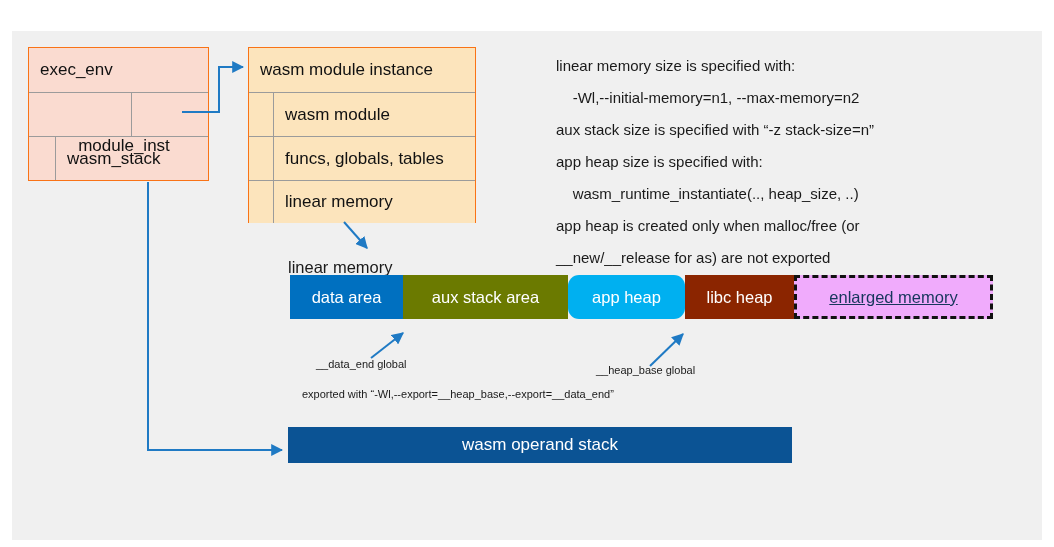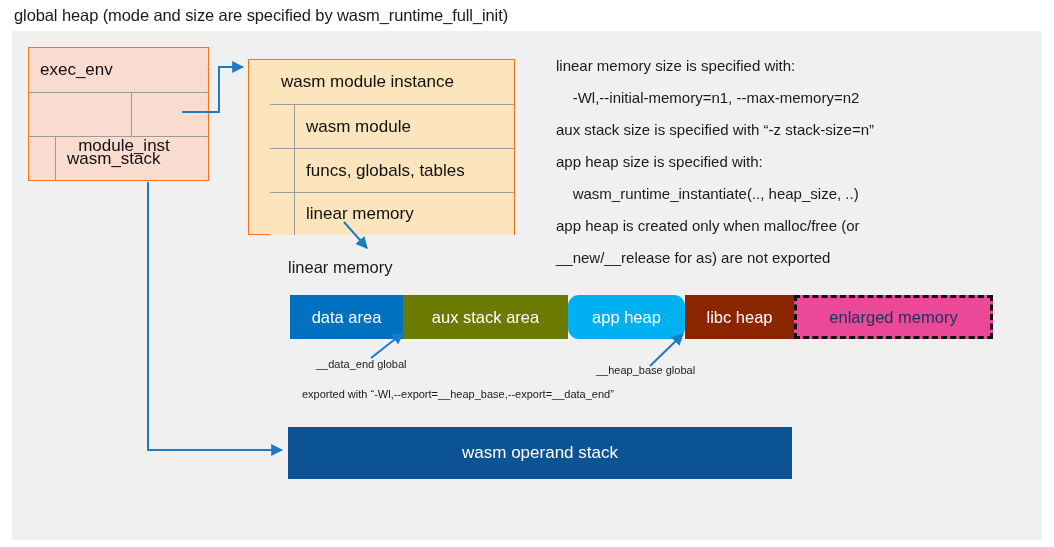--- a/index.html
+++ b/index.html
@@ -64,23 +64,22 @@
 
   
   #execenv {
     left: 28px; top: 47px; width: 181px; height: 134px;
     background: #fadbd0;
   }
   #execenv .row { background: #fadbd0; }
 
   
   #wminst {
-    left: 248px; top: 59px; width: 267px; height: 176px;
+    left: 248px; top: 47px; width: 228px; height: 176px;
     background: #fce4bc;
-    padding-left: 21px;
   }
   #wminst .row { background: #fce4bc; }
 
   
   #notes {
     left: 533px; top: 50px;
     width: 500px;
     font-size: 15px;
     line-height: 32px;
     color: #1a1a1a;
@@ -90,53 +89,54 @@
 
   
   #lmcaption {
     left: 288px; top: 258px;
     font-size: 16.5px;
     color: #1a1a1a;
   }
 
   
   #membar {
-    left: 290px; top: 295px;
+    left: 290px; top: 275px;
     height: 44px;
     display: flex;
   }
   .seg {
     box-sizing: border-box;
     height: 44px;
     display: flex;
     align-items: center;
     justify-content: center;
     color: #ffffff;
     font-size: 16.5px;
     white-space: nowrap;
   }
   .seg.dashed {
-    background: #ec4899;
+    background: #f0abfc;
     border: 3px dashed #111111;
     color: #16365c;
+    text-decoration: underline;
   }
 
   
   .ann {
     font-size: 11px;
     color: #1a1a1a;
     white-space: nowrap;
   }
   #ann-data-end { left: 316px; top: 358px; }
   #ann-heap-base { left: 596px; top: 364px; }
   #ann-exported { left: 302px; top: 388px; }
 
   
   #opstack {
-    left: 288px; top: 427px; width: 504px; height: 52px;
+    left: 288px; top: 427px; width: 504px; height: 36px;
     background: #0b5394;
     display: flex;
     align-items: center;
     justify-content: center;
     color: #ffffff;
     font-size: 17px;
   }
 
   
   #bottomnote {
@@ -153,21 +153,20 @@
     pointer-events: none;
   }
 </style>
 </head>
 <body>
 
 <div id="root">
 
   <div class="abs" id="canvas" style="background: rgb(240, 240, 240);"></div>
 
-  <div class="abs" id="title">global heap (mode and size are specified by wasm_runtime_full_init)</div>
 
   <div class="abs boxgroup" id="execenv" style="background: rgb(250, 219, 208);">
     <div class="row" style="height: 44px; background: rgb(250, 219, 208);">
       <div class="cell">exec_env</div>
     </div>
     <div class="row rowsep" style="height: 44px; background: rgb(250, 219, 208); flex-direction: column;">
       <div class="gutter" style="width:27px;"></div>
       <div class="cell">module_inst</div>
     </div>
     <div class="row rowsep" style="height: 44px; background: rgb(250, 219, 208);">

